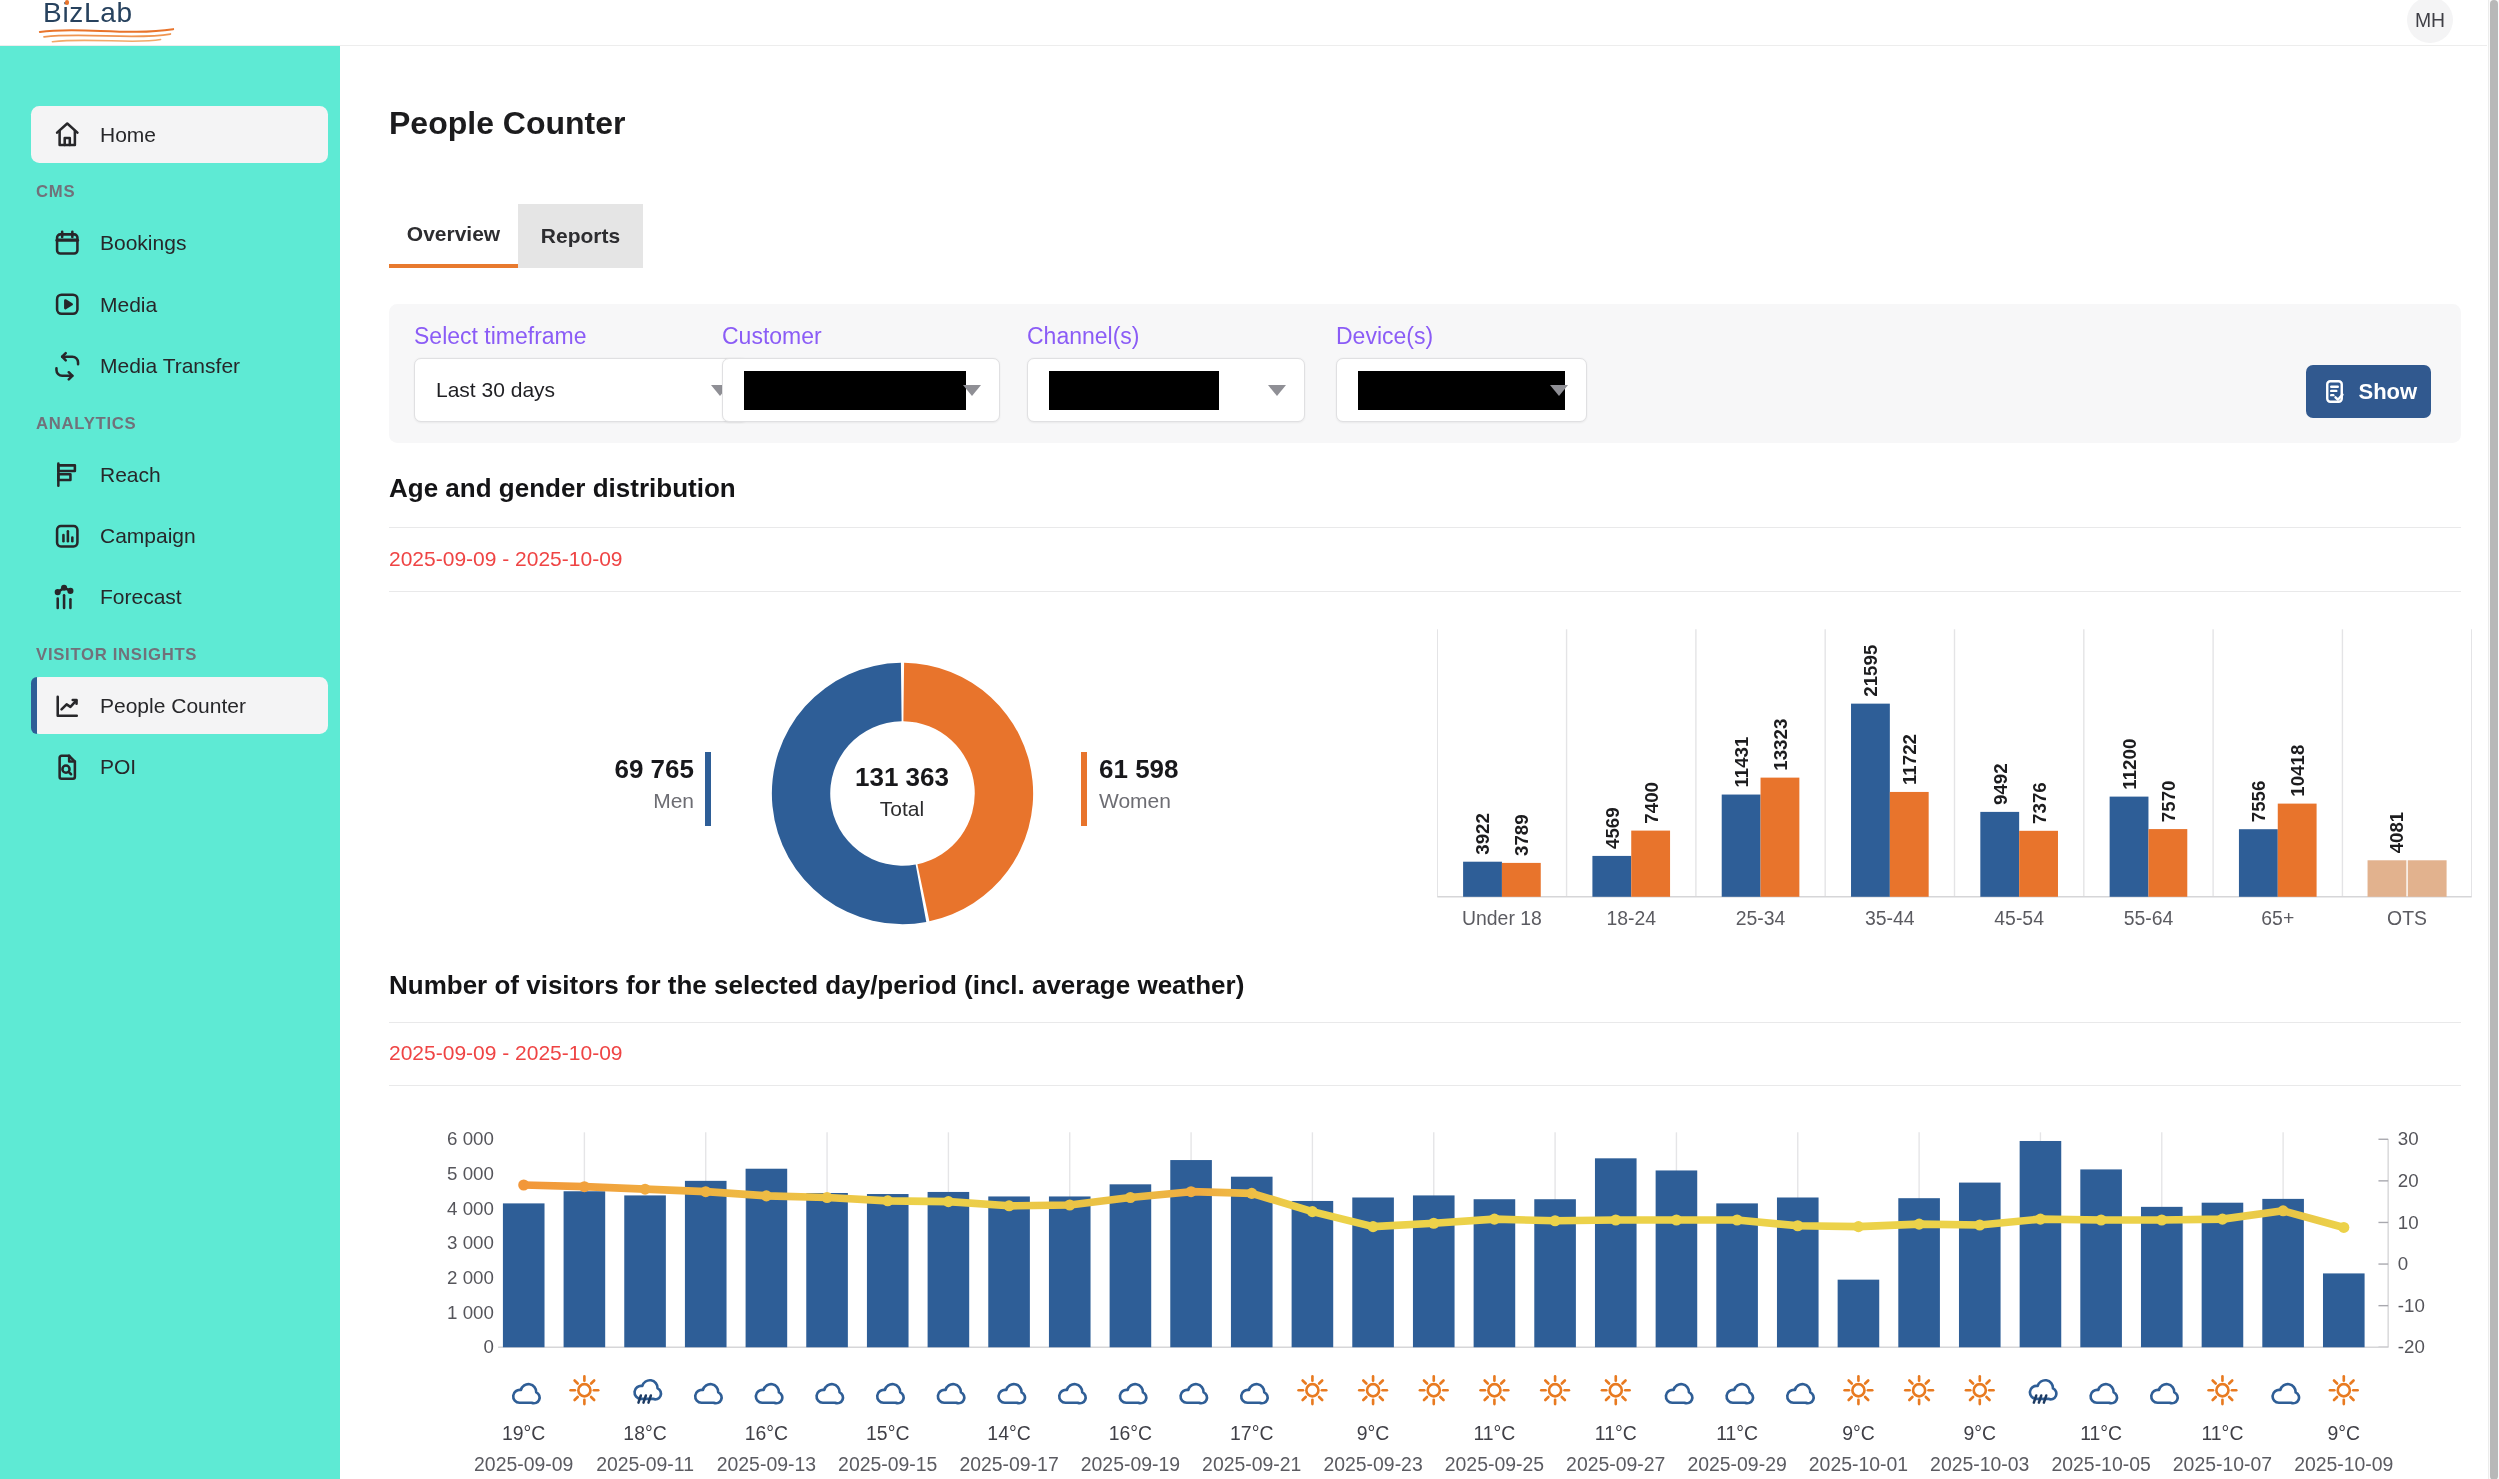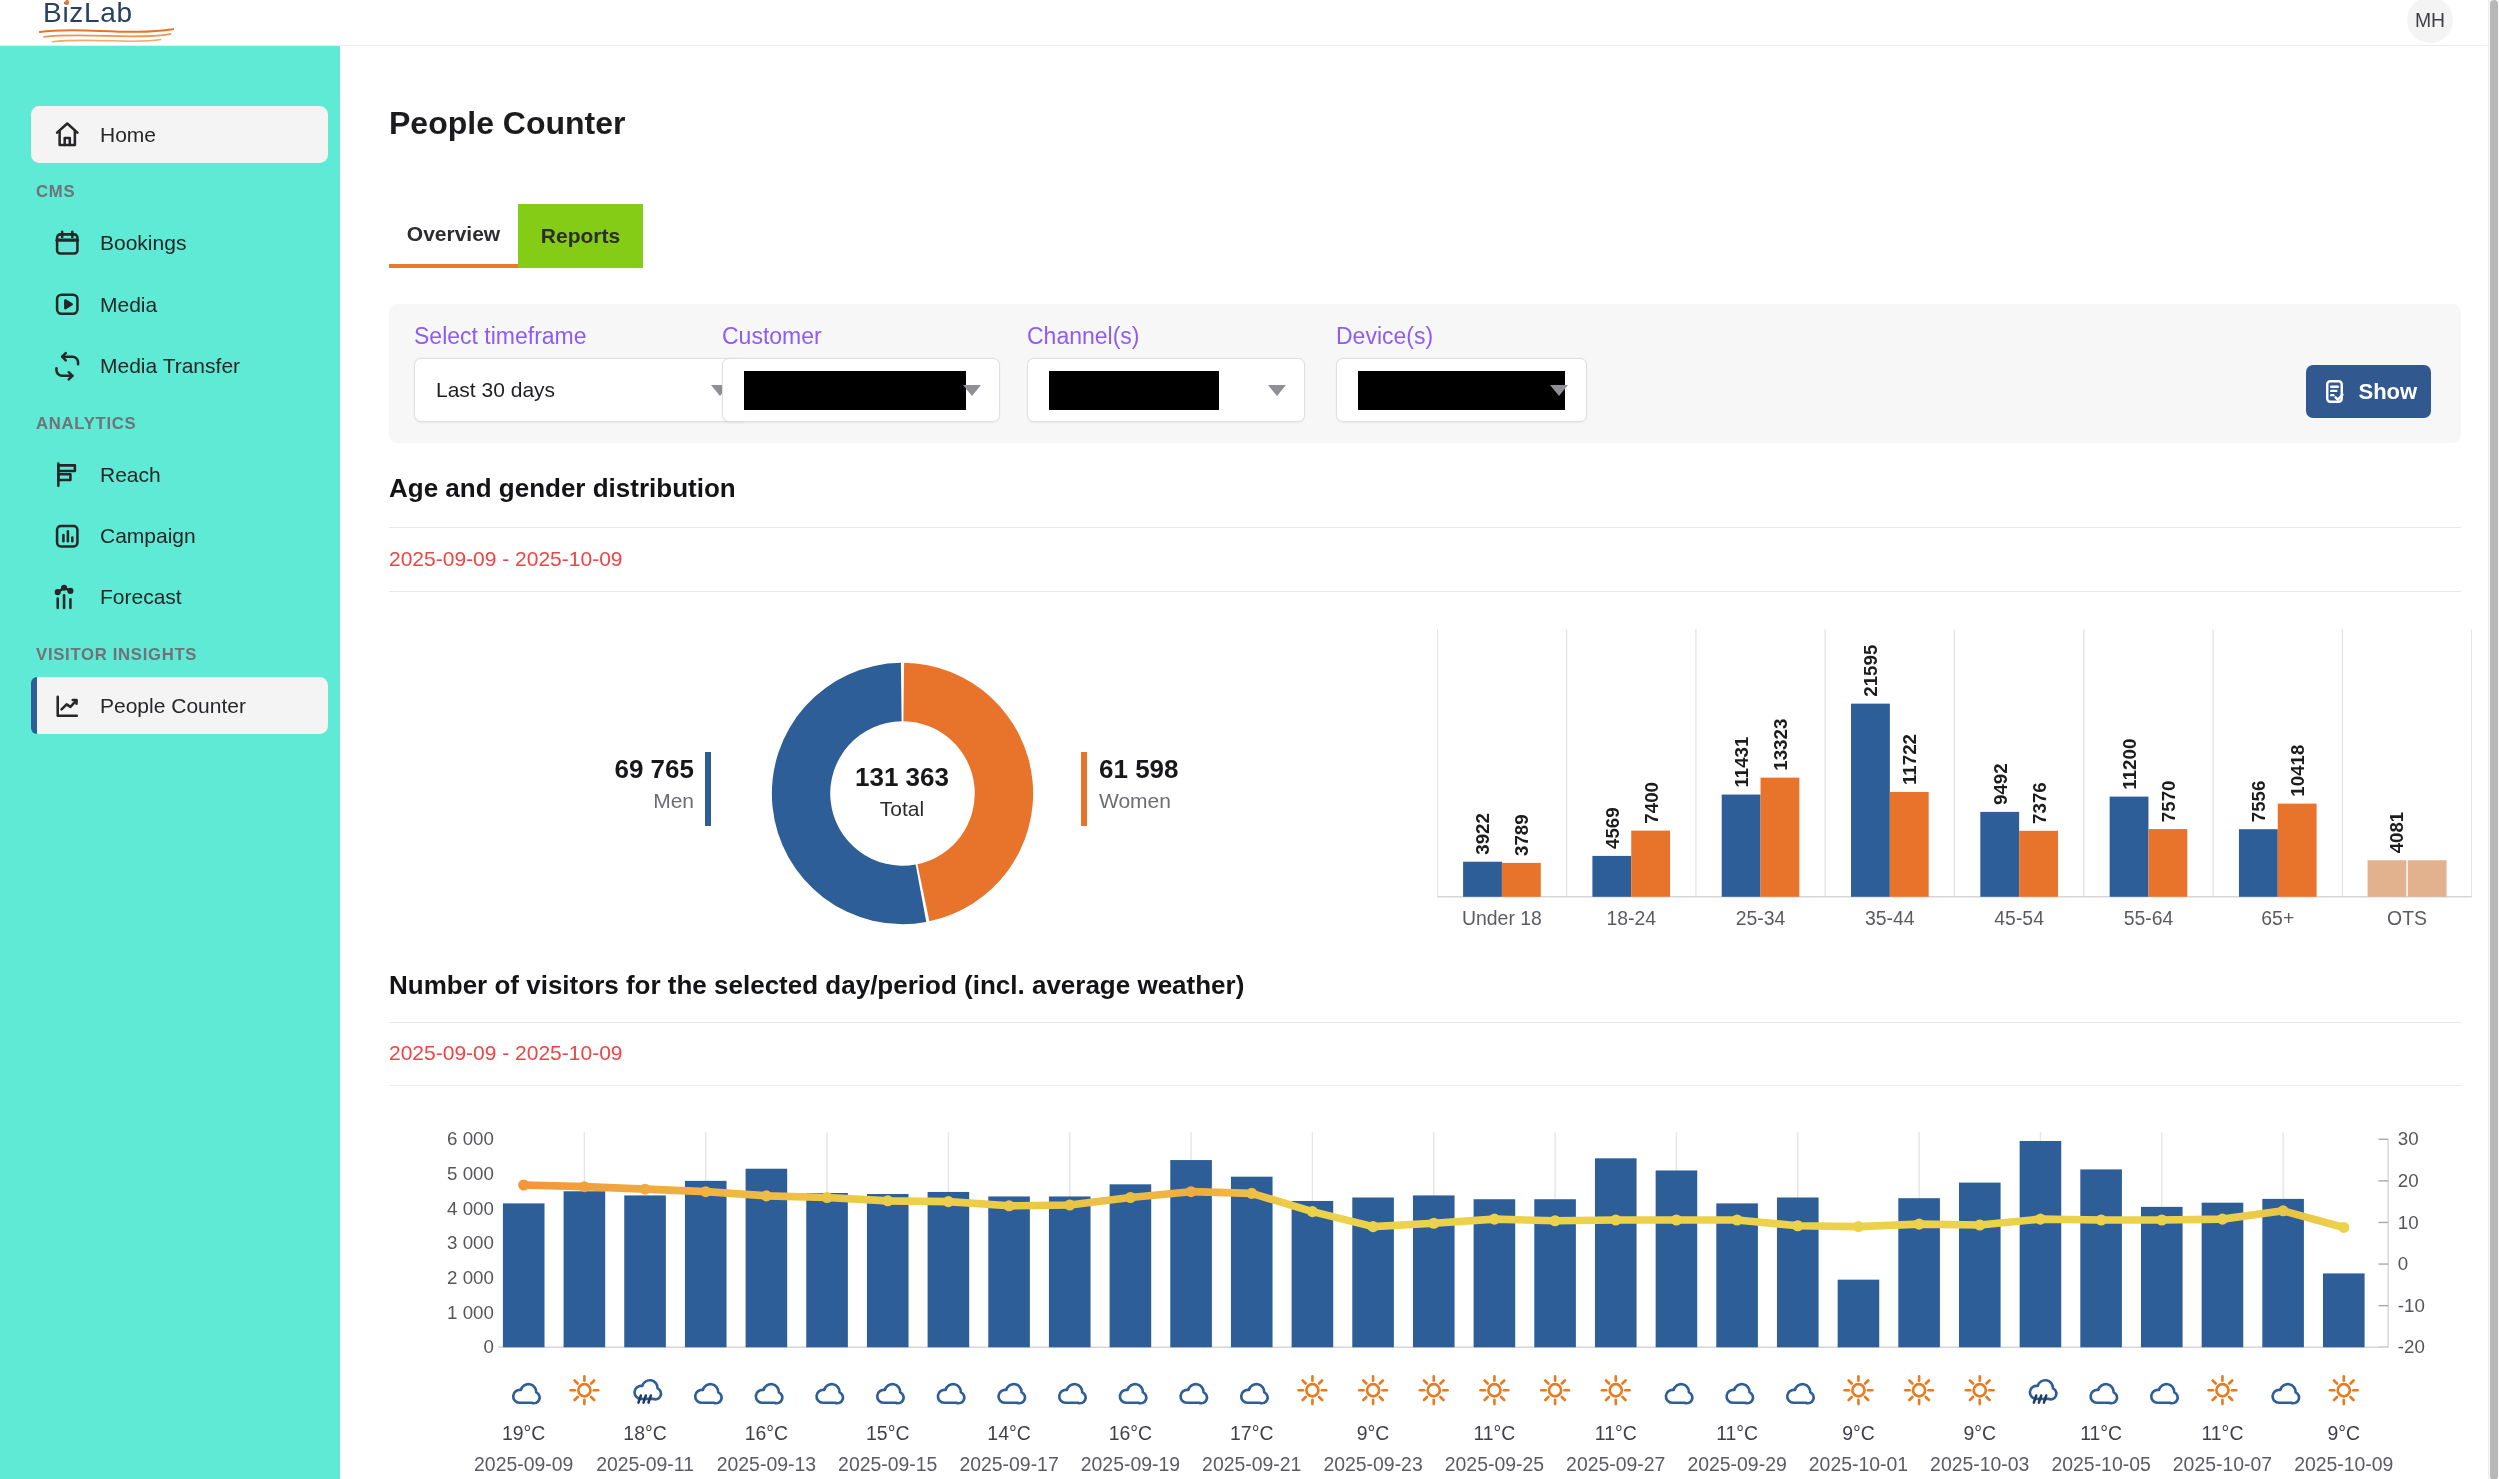--- a/index.html
+++ b/index.html
@@ -23,21 +23,21 @@
   .nav-item.active{background:#f4f4f5;}
   .nav-item.active::before{content:"";position:absolute;left:0;top:0;width:6.2px;height:100%;
             background:#2e5e97;border-radius:8.3px 0 0 8.3px;}
   .nav-group-label{font-size:16.7px;font-weight:bold;color:#71717a;letter-spacing:0.7px;margin:19.4px 0 12.5px 5.6px;}
   
   .page-title{position:absolute;left:389px;top:105px;font-size:32px;font-weight:bold;color:#1c1c1e;}
   .tabs{position:absolute;left:389px;top:204px;display:flex;height:64px;}
   .tab{height:64px;display:flex;align-items:center;justify-content:center;font-size:21px;font-weight:bold;
        color:#2d2d30;cursor:pointer;}
   .tab.overview{width:129px;background:#fff;border-bottom:4.9px solid #e87a2e;}
-  .tab.reports{width:125px;background:#84cc16;}
+  .tab.reports{width:125px;background:#e5e5e5;}
   .filters{position:absolute;left:389px;top:304px;width:2072px;height:139px;background:#f7f7f8;border-radius:8.3px;}
   .f-label{position:absolute;top:19.4px;font-size:23px;color:#8b5cf6;}
   .f-box{position:absolute;top:54px;height:64px;background:#fff;border:1.4px solid #e0e0e2;border-radius:7px;
          box-shadow:0 0.7px 2.1px rgba(0,0,0,0.06);display:flex;align-items:center;padding:0 21px;cursor:pointer;}
   .f-box .caret{position:absolute;right:18px;top:26px;width:0;height:0;border-left:9px solid transparent;
          border-right:9px solid transparent;border-top:11px solid #8f8f95;}
   .f-value{font-size:21px;color:#1f1f23;}
   .redacted{background:#000;height:39px;}
   .show-btn{position:absolute;left:1917px;top:61px;width:125px;height:53px;background:#31598f;border-radius:7px;
             display:flex;align-items:center;justify-content:center;gap:9.7px;color:#fff;font-size:22px;
@@ -148,20 +148,29 @@
     </div>
 
     <div class="nav-group-label">VISITOR INSIGHTS</div>
     <div class="nav-item active">
       <svg width="30.5" height="30.5" viewBox="0 0 24 24" fill="none" stroke="#27272a" stroke-width="2" stroke-linecap="round" stroke-linejoin="round">
         <path d="M4.5 4.5v15h15"></path>
           <polyline points="7.5,14.5 11.5,10.5 14.5,12.5 19,7.5"></polyline>
           <polyline points="16.3,7 19.3,7 19.3,10"></polyline>
       </svg>
       <span>People Counter</span>
+    </div>
+    <div class="nav-item">
+      <svg width="30.5" height="30.5" viewBox="0 0 24 24" fill="none" stroke="#27272a" stroke-width="2" stroke-linecap="round" stroke-linejoin="round">
+        <path d="M13.5 3H7.5A1.5 1.5 0 0 0 6 4.5v15A1.5 1.5 0 0 0 7.5 21h9a1.5 1.5 0 0 0 1.5-1.5V7.5z"></path>
+        <polyline points="13.5,3 13.5,7.5 18,7.5"></polyline>
+          <circle cx="11" cy="13.5" r="2.8"></circle>
+          <line x1="13.1" y1="15.6" x2="15" y2="17.5"></line>
+      </svg>
+      <span>POI</span>
     </div>
   </div>
 
   <div class="page-title">People Counter</div>
 
   <div class="tabs">
     <div class="tab overview">
       <span>Overview</span>
     </div>
     <div class="tab reports">

